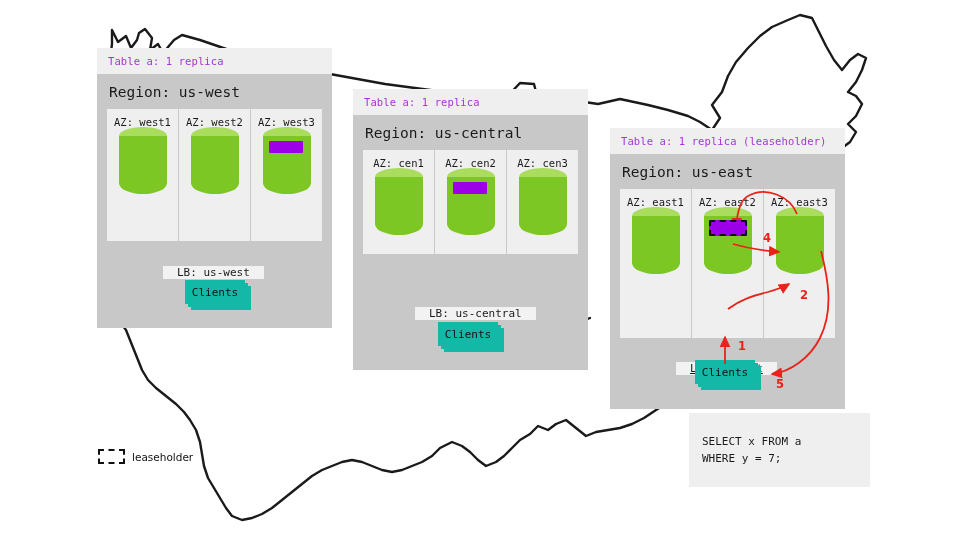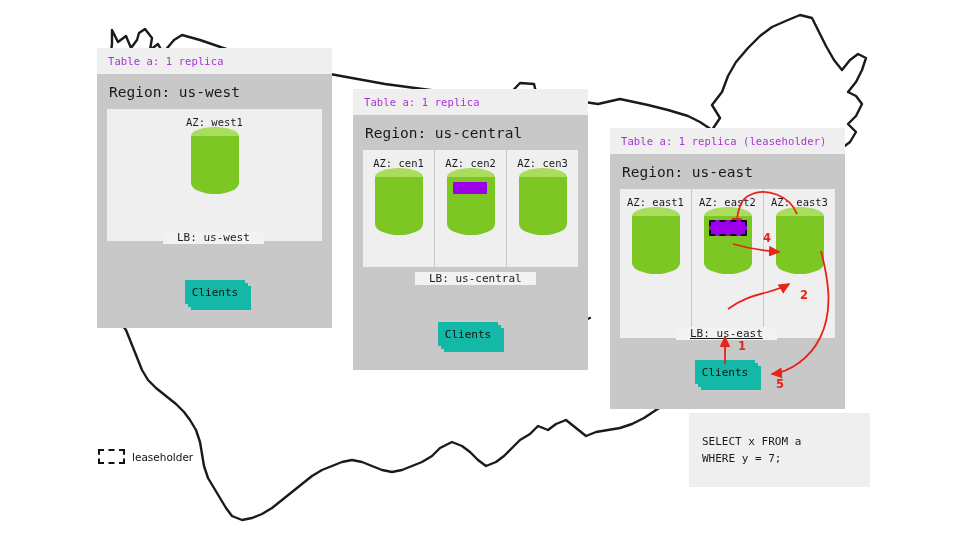--- a/index.html
+++ b/index.html
@@ -41,21 +41,21 @@
   }
   .cyl .lease{
     position:absolute;left:6px;top:5px;width:34px;height:12px;
     background:#9b00e8;border-radius:1px;z-index:3;
   }
   .cyl .lease.holder{border:2px dashed #101010;left:5px;top:4px;}
 
   
   .lb{
     position:absolute;background:#f2f2f2;color:#1a1a1a;font-size:11px;
-    padding:0 14px;white-space:nowrap;text-align:center;
+    padding:0 14px;white-space:nowrap;text-align:center;margin-top:35px;
   }
   
   .clients{position:absolute;width:60px;height:24px;}
   .clients .sheet{position:absolute;background:#14b8a6;}
   .clients .s3{left:6px;top:6px;width:60px;height:24px;}
   .clients .s2{left:3px;top:3px;width:60px;height:24px;}
   .clients .s1{left:0;top:0;width:60px;height:24px;
     display:flex;align-items:center;justify-content:center;
     color:#111;font-size:11px;white-space:nowrap;}
 
@@ -123,33 +123,49 @@
     <div class="region-header">Table a: 1 replica</div>
     <div class="region-title">Region: us-west</div>
     <div class="az-strip" style="height:132px;">
       <div class="az">
         <div class="az-label">AZ: west1</div>
         <div class="cyl">
           <div class="top"></div>
           <div class="body"></div>
         </div>
       </div>
+      <div class="az">
+        <div class="az-label">AZ: west2</div>
+        <div class="cyl">
+          <div class="top"></div>
+          <div class="body"></div>
+        </div>
+      </div>
+      <div class="az">
+        <div class="az-label">AZ: west3</div>
+        <div class="cyl">
+          <div class="top"></div>
+          <div class="body">
+            <div class="lease"></div>
+          </div>
+        </div>
+      </div>
     </div>
     <div class="lb" style="left:66px;top:183px;">LB: us-west</div>
     <div class="clients" style="left:88px;top:232px;">
       <div class="sheet s3"></div>
       <div class="sheet s2"></div>
       <div class="sheet s1">Clients</div>
     </div>
   </div>
 
   <div class="region" style="left:353px;top:89px;width:235px;height:281px;">
     <div class="region-header">Table a: 1 replica</div>
     <div class="region-title">Region: us-central</div>
-    <div class="az-strip" style="height:117px;">
+    <div class="az-strip" style="height:104px;">
       <div class="az">
         <div class="az-label">AZ: cen1</div>
         <div class="cyl">
           <div class="top"></div>
           <div class="body"></div>
         </div>
       </div>
       <div class="az">
         <div class="az-label">AZ: cen2</div>
         <div class="cyl">

